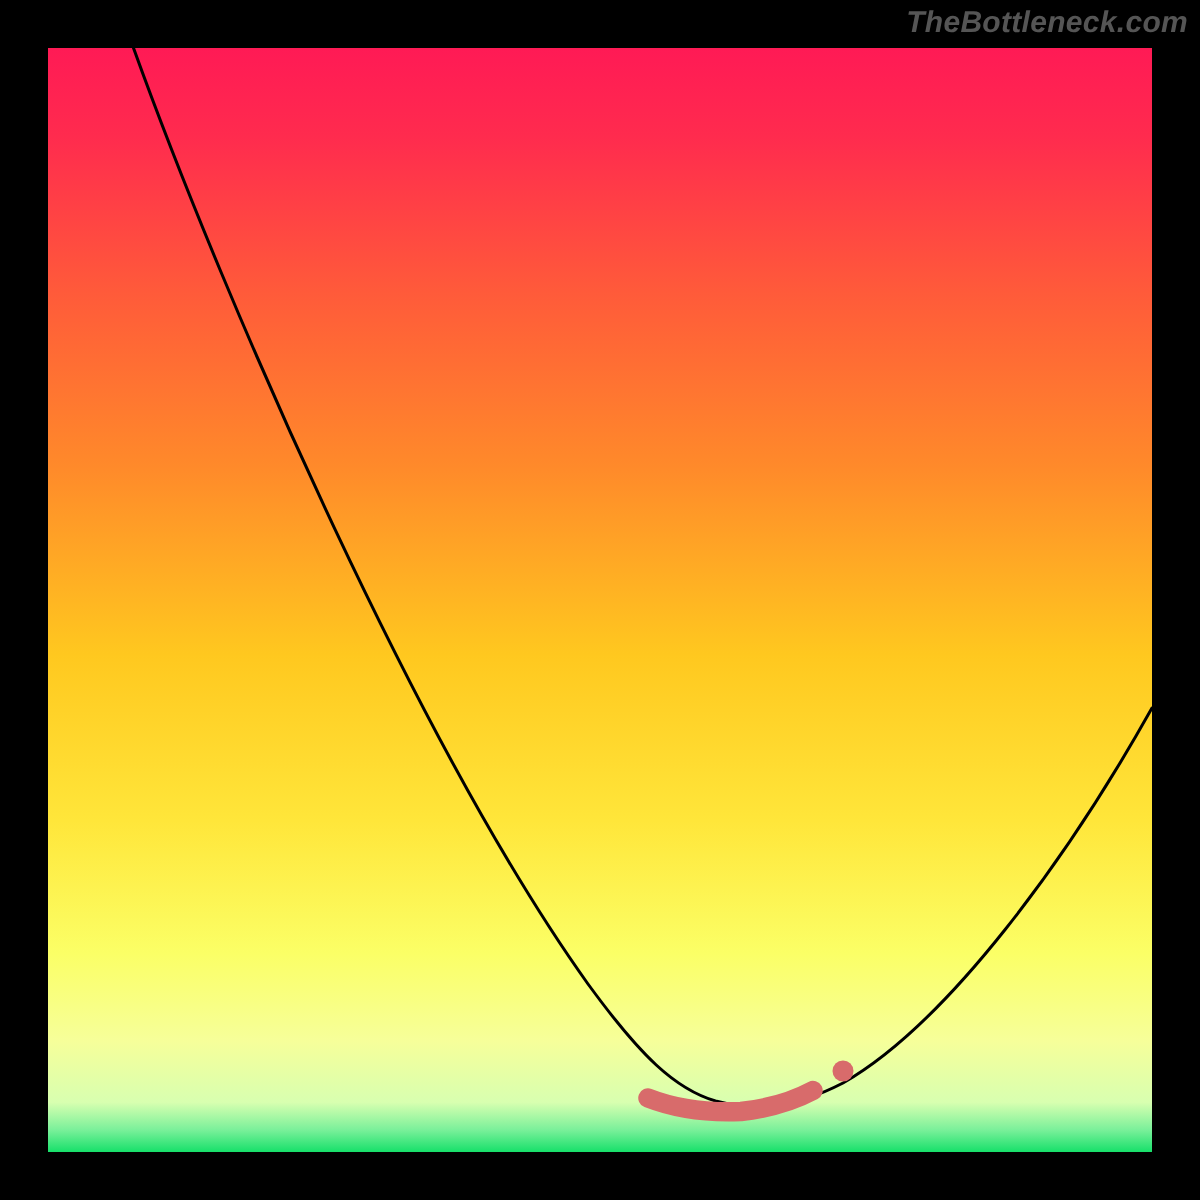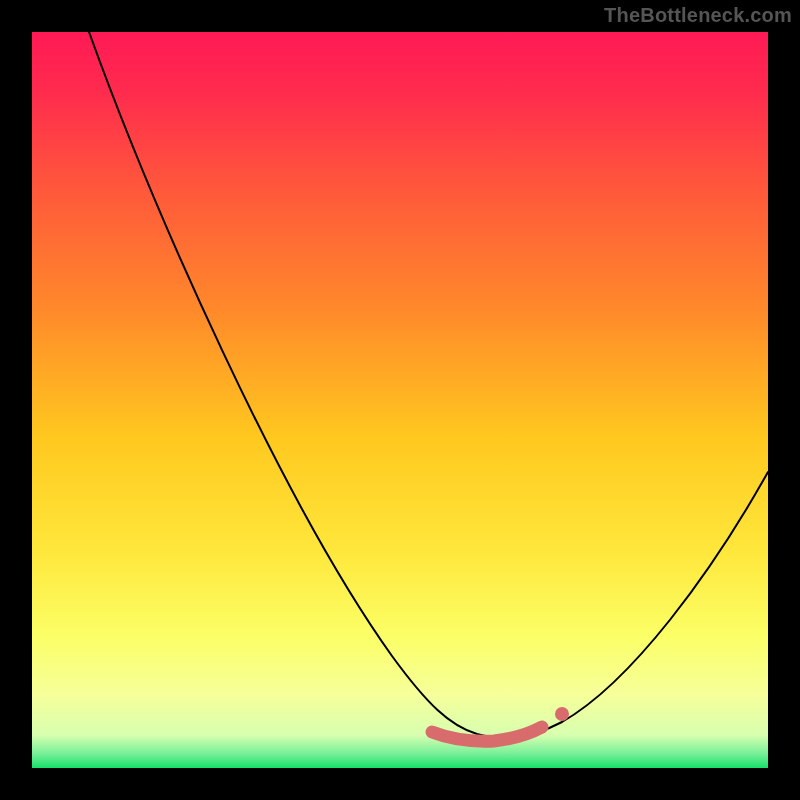--- a/index.html
+++ b/index.html
@@ -10,20 +10,21 @@
     background: #000;
     overflow: hidden;
   }
   .frame {
     position: absolute;
     left: 0;
     top: 0;
     width: 800px;
     height: 800px;
     background: #000;
+    font-style: italic;
   }
   .plot {
     position: absolute;
     left: 32px;
     top: 32px;
     width: 736px;
     height: 736px;
     overflow: hidden;
   }
   .watermark {

